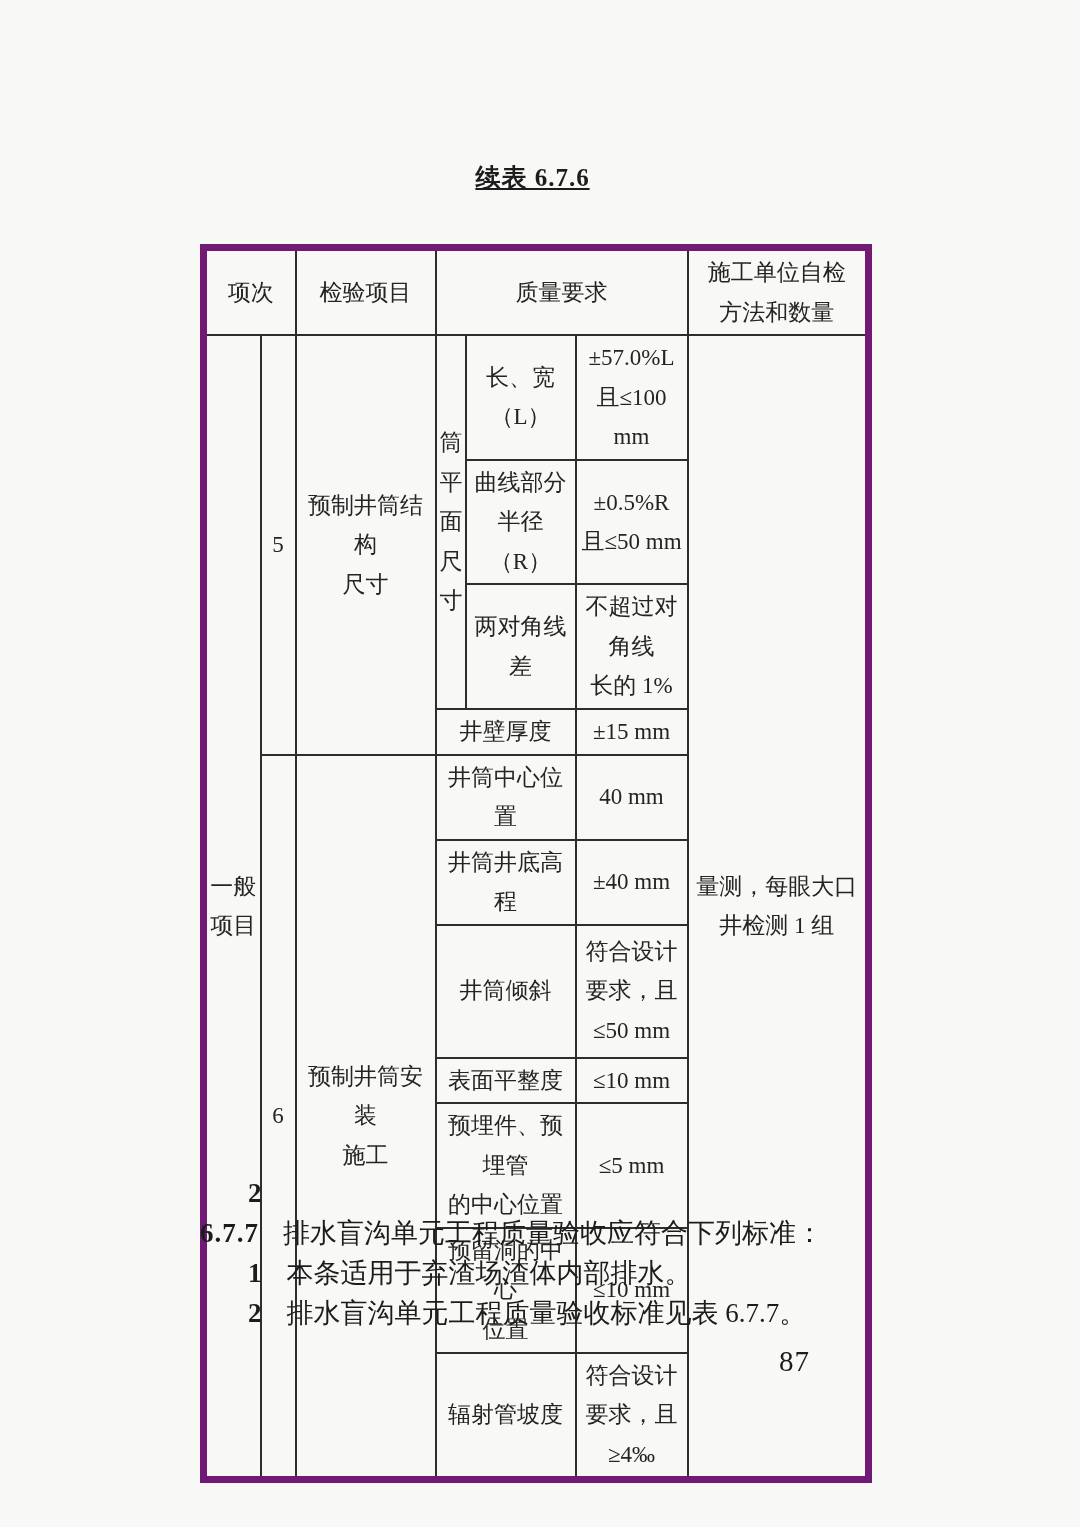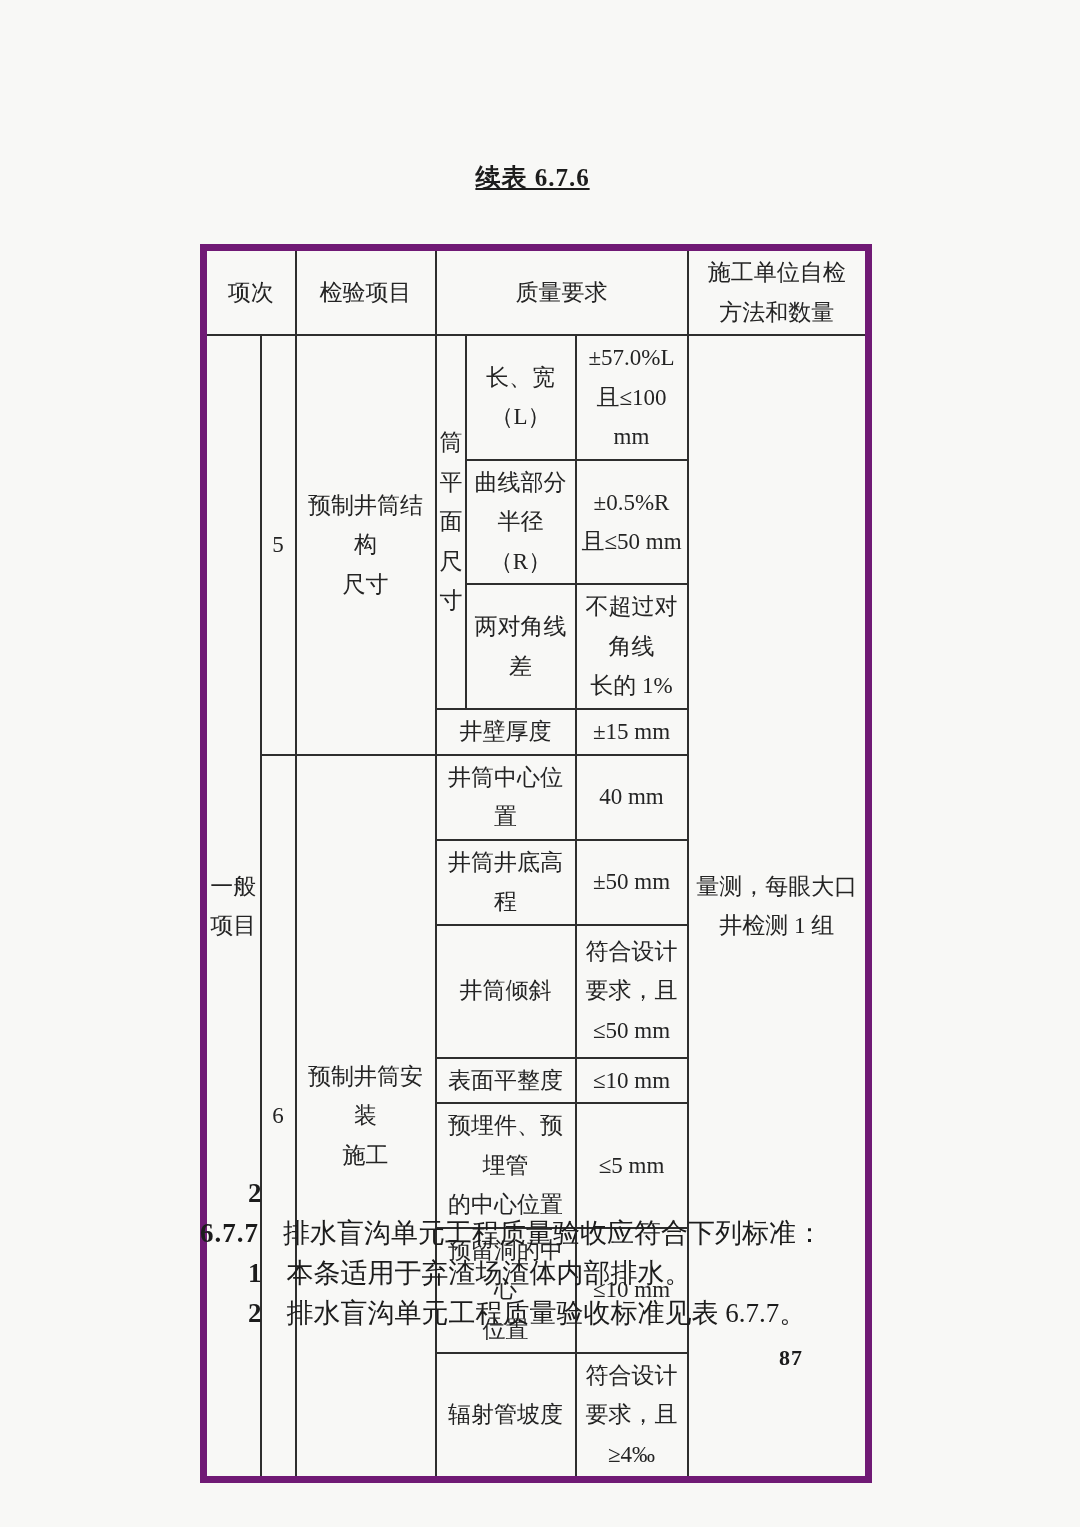--- a/index.html
+++ b/index.html
@@ -38,21 +38,21 @@
   }
   .paras{position:absolute;left:200px;top:1173px;width:720px;}
   .para{
     height:40px;line-height:40px;font-size:27px;color:#1c1c1c;
     white-space:nowrap;display:flex;align-items:baseline;
   }
   .para .pnum{font-weight:bold;margin-right:24px;letter-spacing:1px;}
   .para.indent{padding-left:48px;}
   .page-number{
     position:absolute;left:779px;top:1345px;
-    font-size:22px;color:#1c1c1c;letter-spacing:1px;font-weight:bold;
+    font-size:29px;color:#1c1c1c;letter-spacing:1px;
   }
 </style>
 </head>
 <body>
 
 <div class="page">
 
   <div class="table-title">续表 6.7.6</div>
 
   <table class="spec">
@@ -109,21 +109,21 @@
 
       <tr style="height:46px">
         <td rowspan="7">6</td>
         <td rowspan="7">预制井筒安装
 施工</td>
         <td colspan="2">井筒中心位置</td>
         <td>40 mm</td>
       </tr>
       <tr style="height:46px">
         <td colspan="2">井筒井底高程</td>
-        <td>±50 mm</td>
+        <td>±40 mm</td>
       </tr>
       <tr style="height:133px">
         <td colspan="2">井筒倾斜</td>
         <td>符合设计
 要求，且
 ≤50 mm</td>
       </tr>
       <tr style="height:45px">
         <td colspan="2">表面平整度</td>
         <td>≤10 mm</td>

